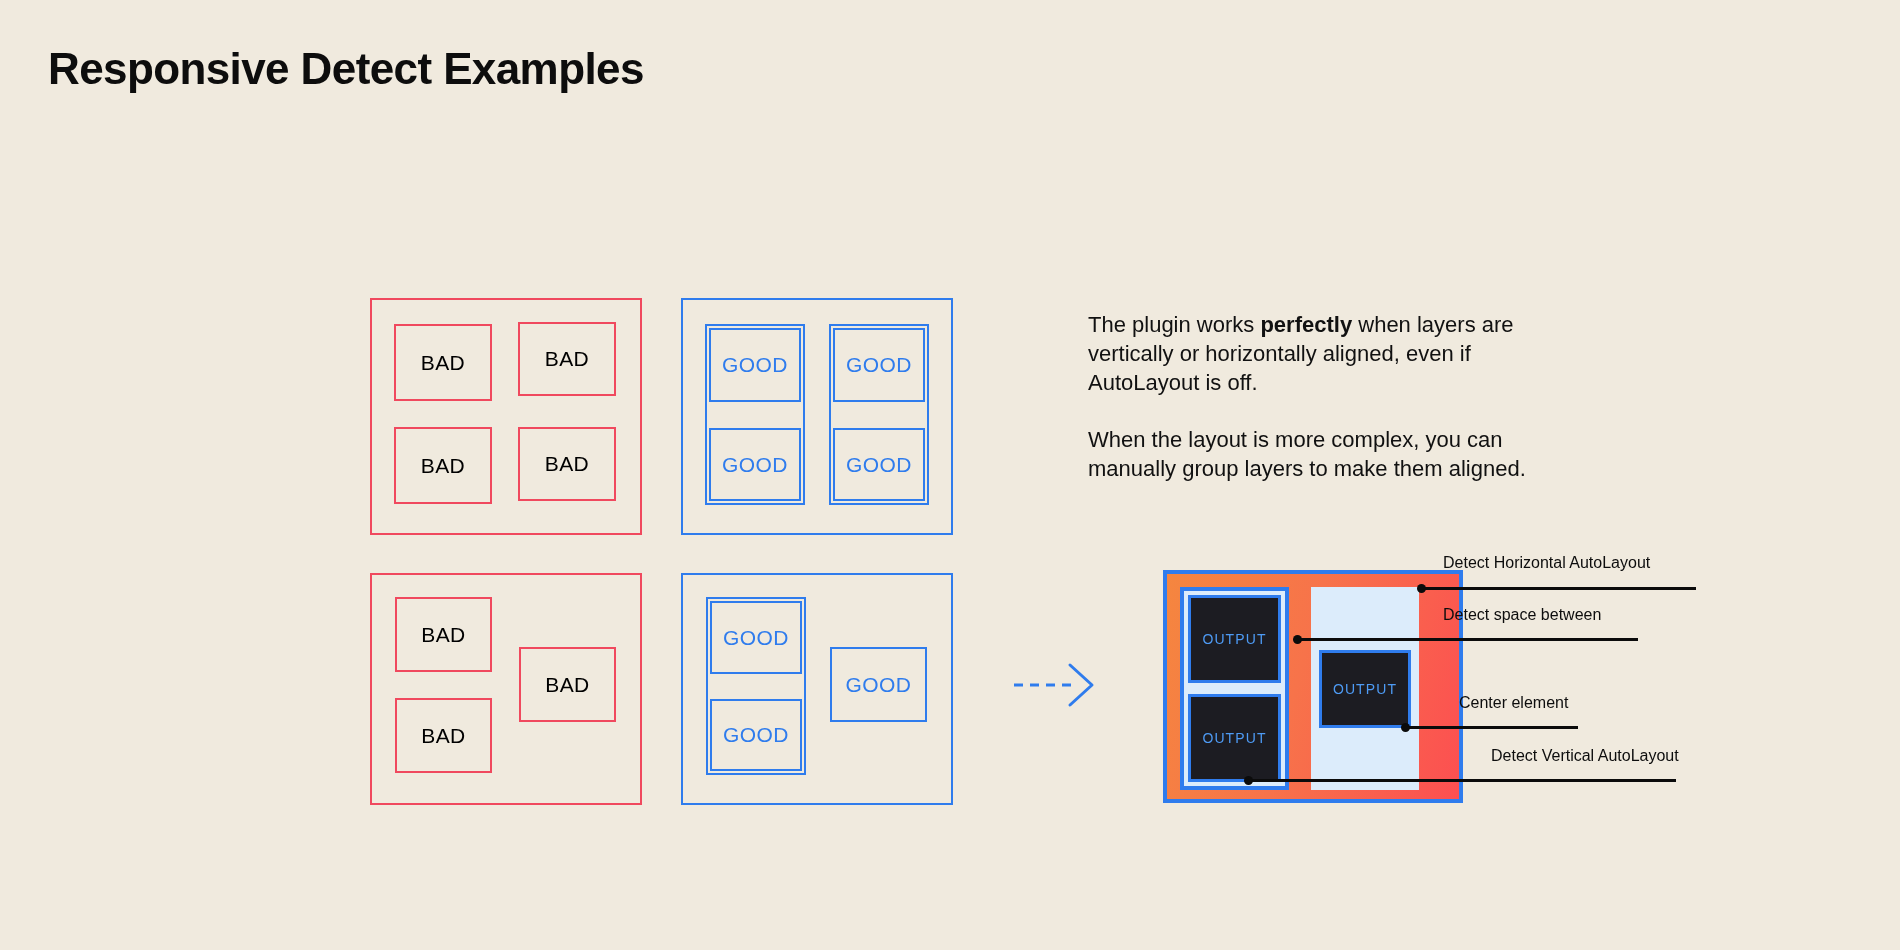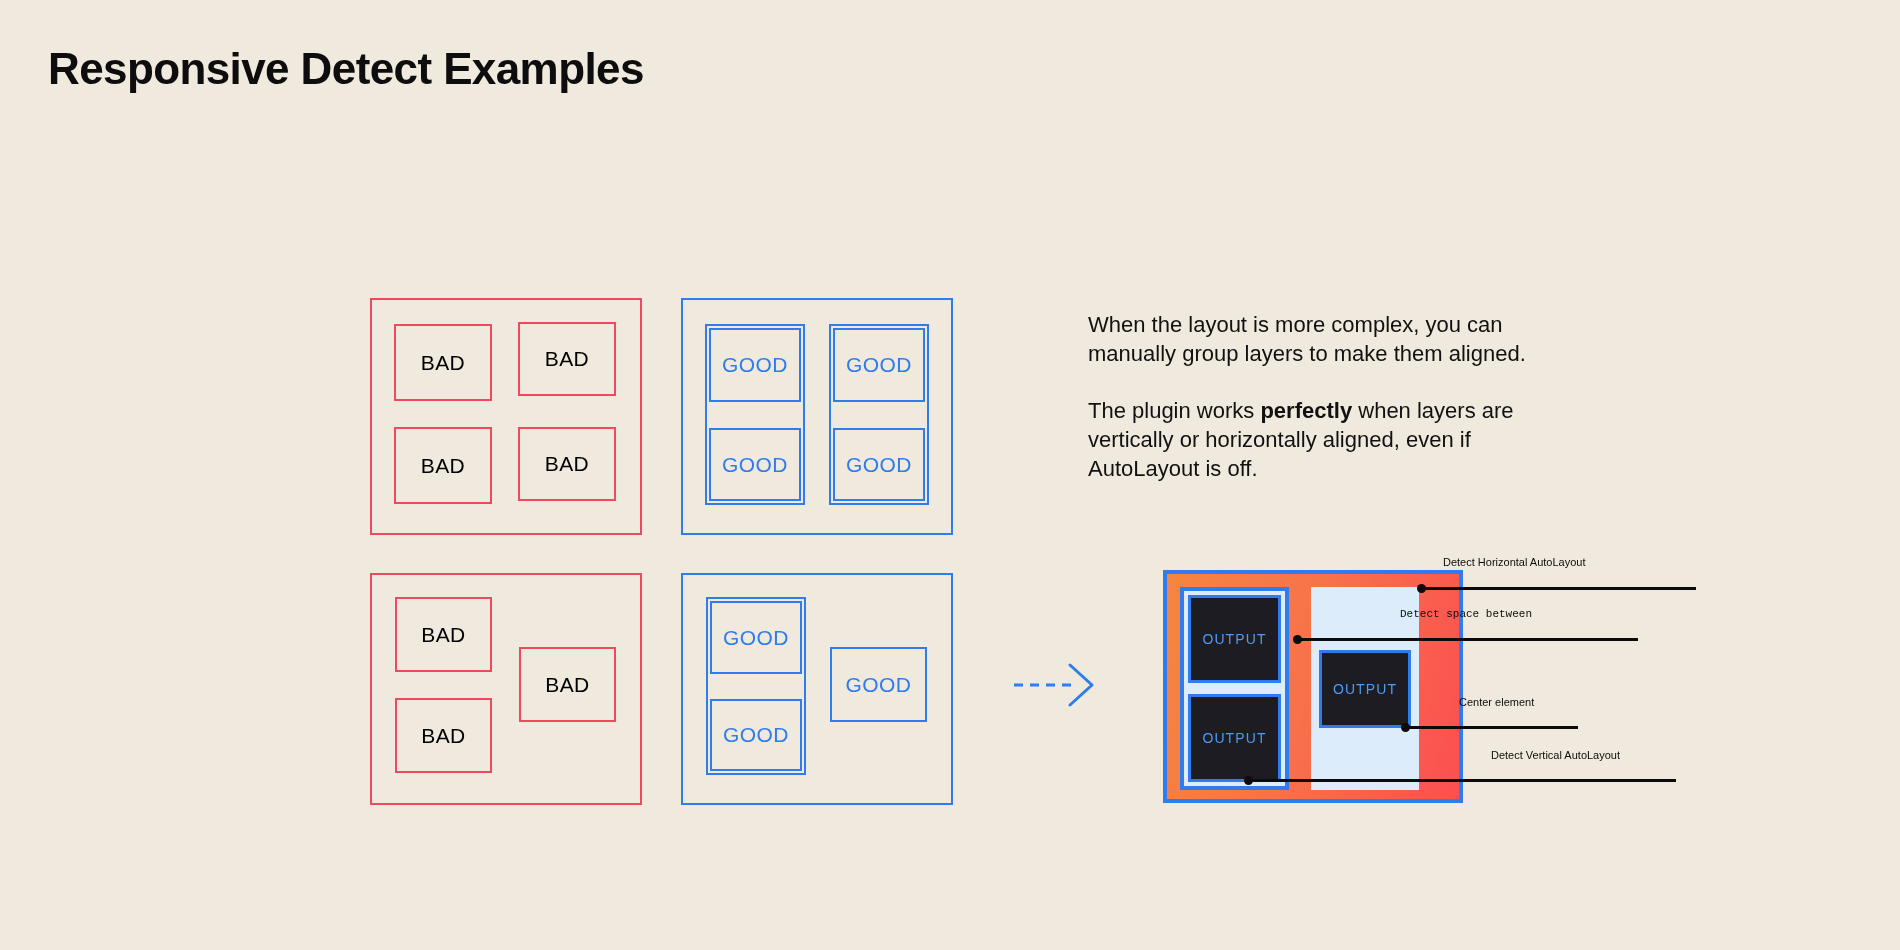--- a/index.html
+++ b/index.html
@@ -90,21 +90,21 @@
   }
   .out-l1 { left: 4px;  top: 4px;   width: 93px; height: 88px; }
   .out-l2 { left: 4px;  top: 103px; width: 93px; height: 88px; }
   .out-r1 { left: 8px;  top: 63px;  width: 92px; height: 78px; }
 
   
   .callout { position: absolute; }
   .callout .cl-label {
     position: absolute;
     white-space: nowrap;
-    font-size: 11px;
+    font-size: 16px;
     color: #0d0d0d;
     line-height: 19px;
   }
   .cl-line { position: absolute; height: 3px; background: #0b0b0b; }
   .cl-dot {
     position: absolute;
     width: 9px; height: 9px;
     border-radius: 50%;
     background: #0b0b0b;
   }
@@ -140,22 +140,22 @@
   </div>
 
   <div class="panel good" style="left:681px; top:573px; width:272px; height:232px;">
     <div class="group-wrap" style="left:23px; top:22px; width:100px; height:178px;"></div>
     <div class="cell good" style="left:27px; top:26px; width:92px; height:73px;">GOOD</div>
     <div class="cell good" style="left:27px; top:124px; width:92px; height:72px;">GOOD</div>
     <div class="cell good" style="left:147px; top:72px; width:97px; height:75px;">GOOD</div>
   </div>
 
   <div class="copy">
+    <p><span>The plugin works </span><b>perfectly</b><span> when layers are vertically or horizontally aligned, even if AutoLayout is off.</span></p>
     <p>When the layout is more complex, you can manually group layers to make them aligned.</p>
-    <p><span>The plugin works </span><b>perfectly</b><span> when layers are vertically or horizontally aligned, even if AutoLayout is off.</span></p>
   </div>
 
   <div class="arrow-wrap">
     <svg width="90" height="50" viewBox="0 0 90 50">
       <line x1="2" y1="25" x2="62" y2="25" stroke="#2f7ced" stroke-width="3" stroke-dasharray="9 7"></line>
       <polyline points="58,5 80,25 58,45" fill="none" stroke="#2f7ced" stroke-width="3" stroke-linecap="round" stroke-linejoin="round"></polyline>
     </svg>
   </div>
 
   <div class="device">
@@ -170,21 +170,21 @@
     </div>
   </div>
 
   <div class="callout">
     <span class="cl-label" style="left:1443px; top:553px;">Detect Horizontal AutoLayout</span>
     <div class="cl-line" style="left:1421px; top:587px; width:275px;"></div>
     <div class="cl-dot" style="left:1417px; top:584px;"></div>
   </div>
 
   <div class="callout">
-    <span class="cl-label" style="left:1400px; top:605px;font-family:Liberation Mono, monospace;">Detect space between</span>
+    <span class="cl-label" style="left:1443px; top:605px;">Detect space between</span>
     <div class="cl-line" style="left:1297px; top:638px; width:341px;"></div>
     <div class="cl-dot" style="left:1293px; top:635px;"></div>
   </div>
 
   <div class="callout">
     <span class="cl-label" style="left:1443px; top:693px;margin-left:16px;">Center element</span>
     <div class="cl-line" style="left:1405px; top:726px; width:173px;"></div>
     <div class="cl-dot" style="left:1401px; top:723px;"></div>
   </div>
 

